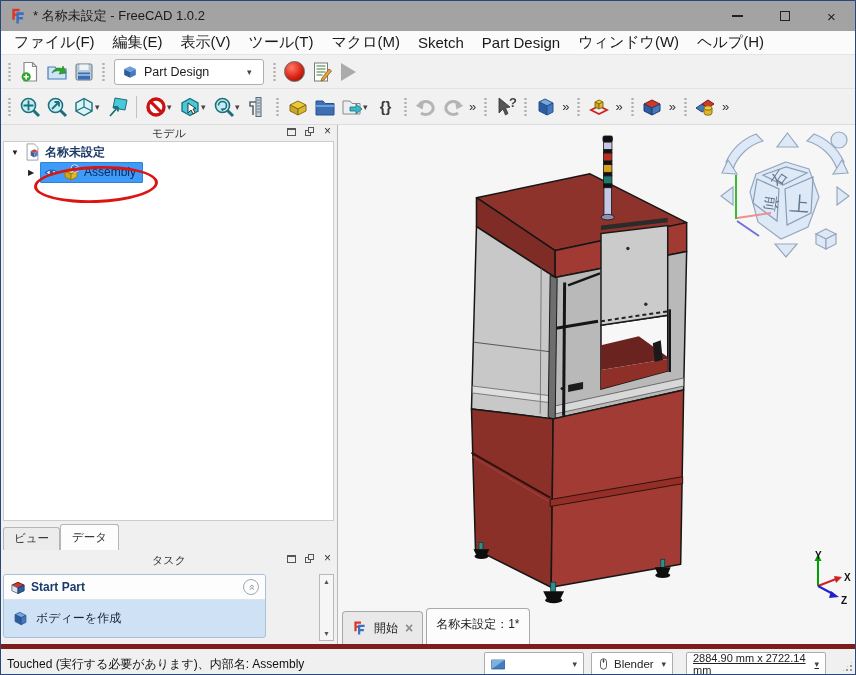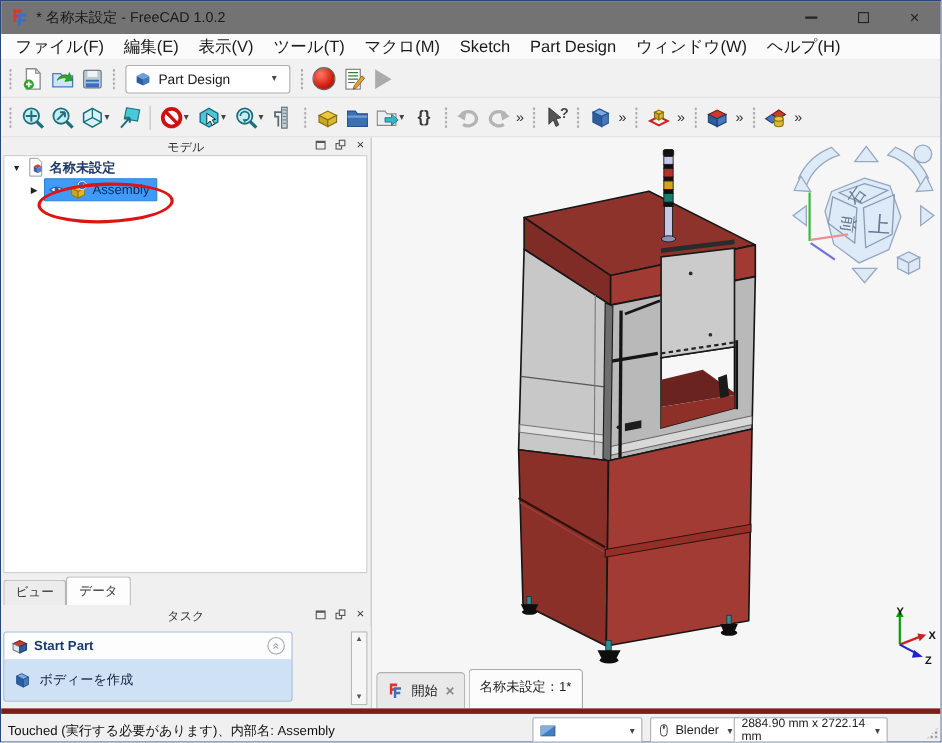--- a/index.html
+++ b/index.html
@@ -1,21 +1,21 @@
 <!DOCTYPE html>
 <html><head>
 <meta charset="utf-8">
 <style>
   html,body{margin:0;padding:0;background:#d8d8d8;}
   *{box-sizing:border-box;}
   .app{position:relative;width:856px;height:675px;background:#fff;
        border:1px solid #28487c;overflow:hidden;
        font-family:"Liberation Sans","DejaVu Sans",sans-serif;color:#1a1a1a;}
   
-  .titlebar{height:30px;display:flex;align-items:center;background:#737373;padding-left:8px;justify-content:space-between;}
+  .titlebar{height:30px;display:flex;align-items:center;background:#a3a3a3;padding-left:8px;justify-content:space-between;}
   .titlebar .title{font-size:13px;margin-left:6px;flex:1;}
   .wbtn{width:47px;height:28px;display:flex;align-items:center;justify-content:center;color:#222;}
   .wbtn .bar{width:11px;height:1.5px;background:#222;}
   .wbtn .box{width:10px;height:10px;border:1.2px solid #222;}
   .wbtn.close{font-size:15px;font-weight:400;}
   
   .menubar{height:24px;display:flex;align-items:center;background:#fbfbfb;border-bottom:1px solid #e4e4e4;padding-left:4px;}
   .menubar .mi{font-size:15px;padding:3px 9px;white-space:nowrap;}
   
   .toolbar{display:flex;align-items:center;background:#f1f1f1;padding:0 2px;}
@@ -572,20 +572,20 @@
     </div>
     <div class="combo" style="left:590px;width:82px;">
       <svg width="11" height="16" viewBox="0 0 20 22">
         <rect x="4.5" y="1.5" width="11" height="19" rx="5.5" fill="none" stroke="#444" stroke-width="1.6"></rect>
         <line x1="10" y1="1.5" x2="10" y2="9" stroke="#444" stroke-width="1.4"></line>
         <rect x="8.4" y="3.5" width="3.2" height="4.5" rx="1.4" fill="#444"></rect>
       </svg>
       <span>Blender</span>
       <span class="car">▾</span>
     </div>
-    <div class="combo" style="left:666px;width:140px;font-size:11px;">
+    <div class="combo" style="left:685px;width:140px;font-size:11px;text-decoration:underline;">
       <span>2884.90 mm x 2722.14 mm</span>
       <span class="car">▾</span>
     </div>
     <div class="sizegrip"></div>
   </div>
 
 </div>
 
 </body></html>

